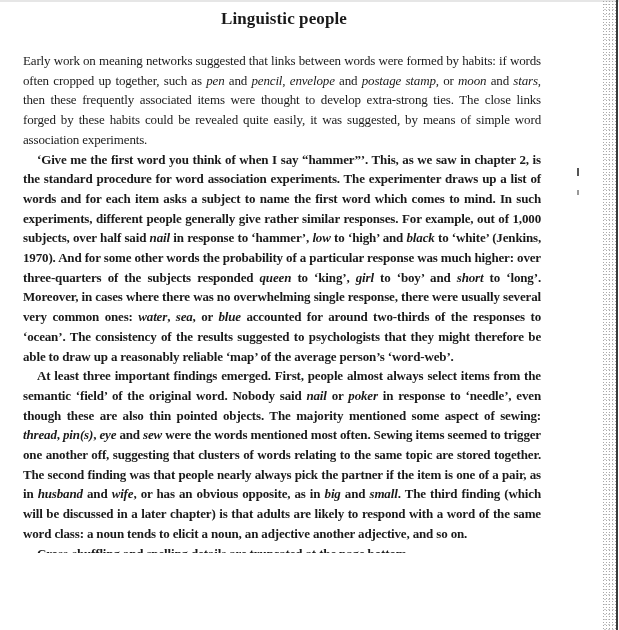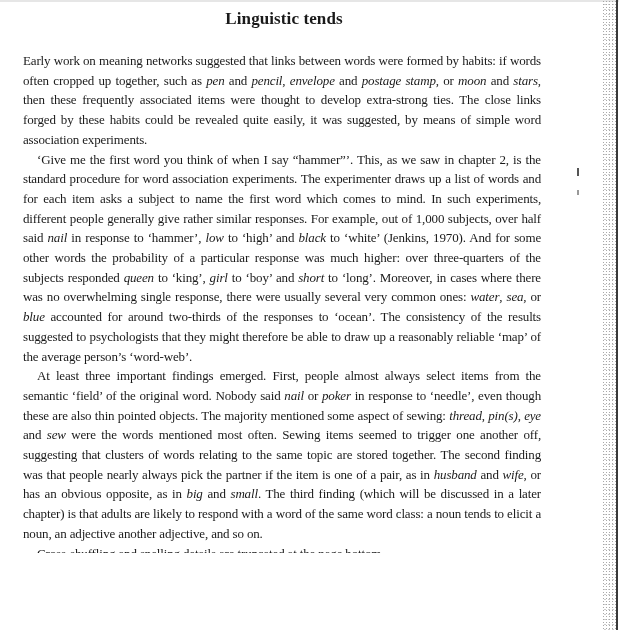--- a/index.html
+++ b/index.html
@@ -63,38 +63,39 @@
     font-size: 13px;
     line-height: 19.7px;
     text-align: justify;
     letter-spacing: -0.15px;
   }
   .body-text p {
     margin: 0;
   }
   .body-text p.indent {
     text-indent: 14px;
+    font-weight: bold;
   }
   .body-text p.cut {
     height: 9px;
     overflow: hidden;
     line-height: 19.7px;
   }
   em { font-style: italic; }
 </style>
 </head>
 <body>
 
 <div class="top-rule"></div>
 <div class="gutter"></div>
 <div class="edge-line"></div>
 <div class="speck" style="right:40px; top:168px; height:8px;"></div>
 <div class="speck" style="right:40px; top:190px; height:5px; background:#999;"></div>
 
 <div class="page">
-  <h1 class="title">Linguistic tends</h1>
+  <h1 class="title">Linguistic people</h1>
   <div class="body-text" id="body-text">
       <p><span>Early work on meaning networks suggested that links between words were formed by habits: if words often cropped up together, such as </span><em>pen</em><span> and </span><em>pencil</em><span>, </span><em>envelope</em><span> and </span><em>postage stamp</em><span>, or </span><em>moon</em><span> and </span><em>stars</em><span>, then these frequently associated items were thought to develop extra-strong ties. The close links forged by these habits could be revealed quite easily, it was suggested, by means of simple word association experiments.</span></p>
       <p class="indent"><span>‘Give me the first word you think of when I say “hammer”’. This, as we saw in chapter 2, is the standard procedure for word association experiments. The experimenter draws up a list of words and for each item asks a subject to name the first word which comes to mind. In such experiments, different people generally give rather similar responses. For example, out of 1,000 subjects, over half said </span><em>nail</em><span> in response to ‘hammer’, </span><em>low</em><span> to ‘high’ and </span><em>black</em><span> to ‘white’ (Jenkins, 1970). And for some other words the probability of a particular response was much higher: over three-quarters of the subjects responded </span><em>queen</em><span> to ‘king’, </span><em>girl</em><span> to ‘boy’ and </span><em>short</em><span> to ‘long’. Moreover, in cases where there was no overwhelming single response, there were usually several very common ones: </span><em>water</em><span>, </span><em>sea</em><span>, or </span><em>blue</em><span> accounted for around two-thirds of the responses to ‘ocean’. The consistency of the results suggested to psychologists that they might therefore be able to draw up a reasonably reliable ‘map’ of the average person’s ‘word-web’.</span></p>
       <p class="indent"><span>At least three important findings emerged. First, people almost always select items from the semantic ‘field’ of the original word. Nobody said </span><em>nail</em><span> or </span><em>poker</em><span> in response to ‘needle’, even though these are also thin pointed objects. The majority mentioned some aspect of sewing: </span><em>thread</em><span>, </span><em>pin(s)</em><span>, </span><em>eye</em><span> and </span><em>sew</em><span> were the words mentioned most often. Sewing items seemed to trigger one another off, suggesting that clusters of words relating to the same topic are stored together. The second finding was that people nearly always pick the partner if the item is one of a pair, as in </span><em>husband</em><span> and </span><em>wife</em><span>, or has an obvious opposite, as in </span><em>big</em><span> and </span><em>small</em><span>. The third finding (which will be discussed in a later chapter) is that adults are likely to respond with a word of the same word class: a noun tends to elicit a noun, an adjective another adjective, and so on.</span></p>
       <p class="indent cut"><span>Cross-shuffling and spelling details are truncated at the page bottom…</span></p>
     </div>
 </div>
 
 </body></html>

